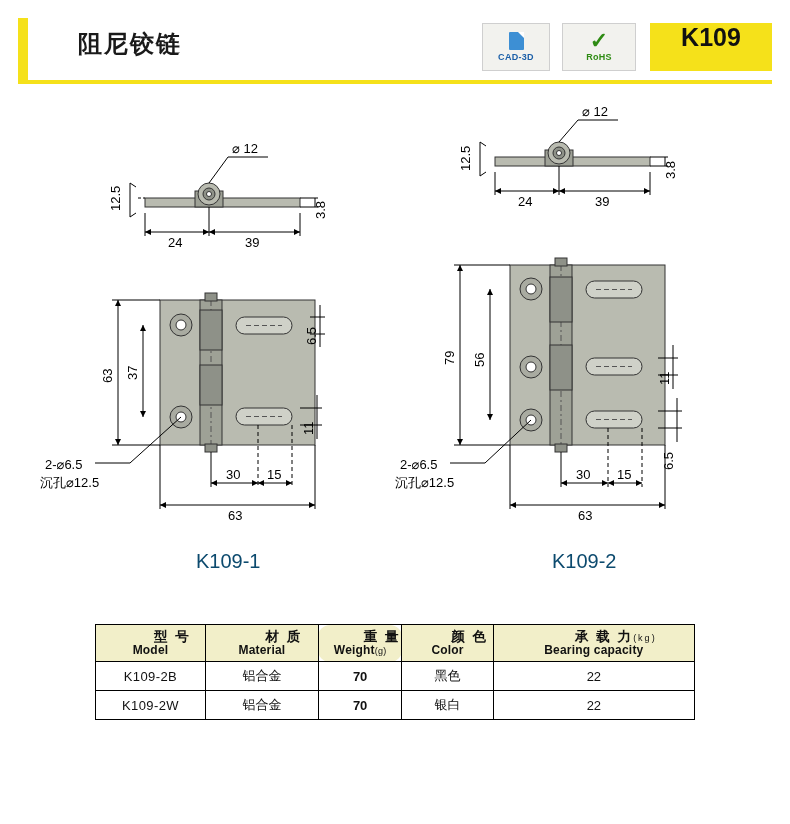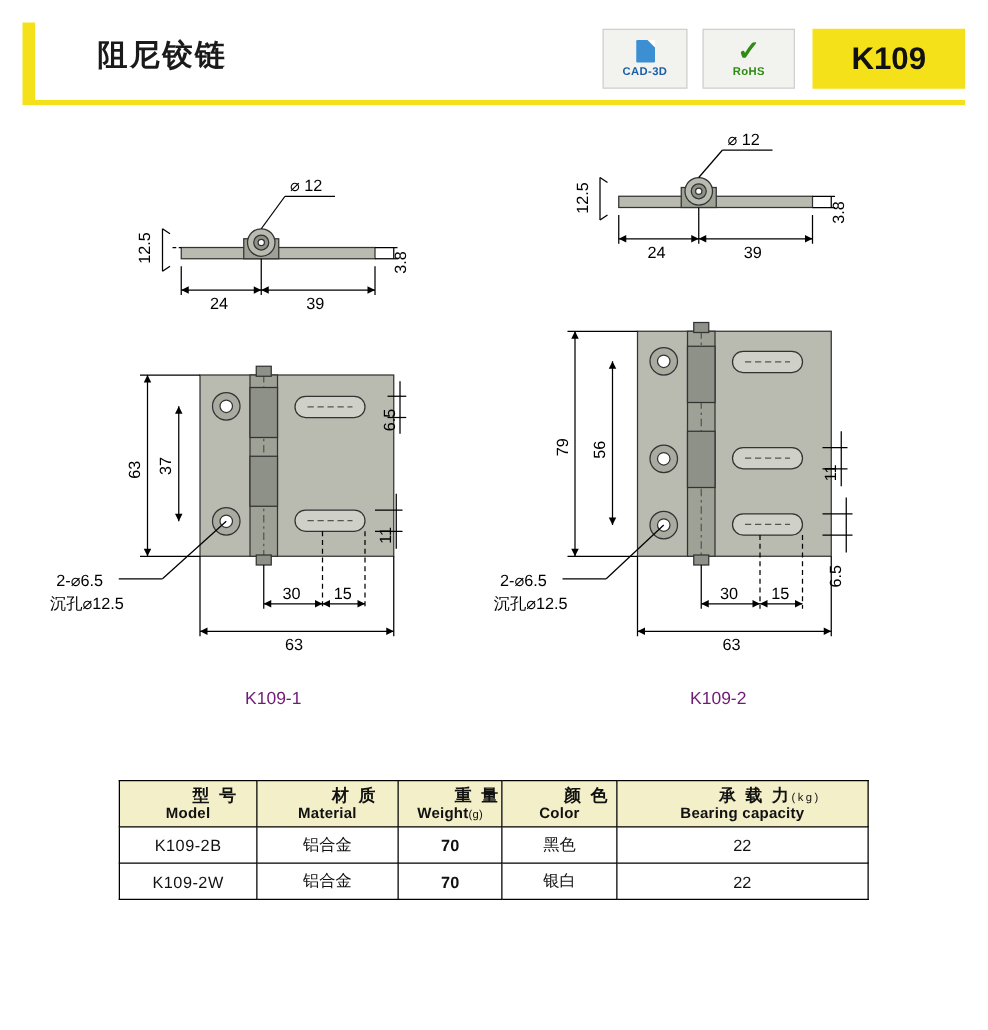--- a/index.html
+++ b/index.html
@@ -15,39 +15,39 @@
          display:flex;flex-direction:column;align-items:center;justify-content:center;box-sizing:border-box;}
   .badge-cad{left:482px;width:68px;}
   .badge-rohs{left:562px;width:74px;}
   .badge-label{font-size:9px;font-weight:bold;color:#1b5fa8;margin-top:2px;letter-spacing:.3px;}
   .badge-label.green{color:#2e8b13;}
   .cad-glyph{width:15px;height:18px;background:#3d8fd4;position:relative;border-radius:1px;}
   .cad-glyph:after{content:"";position:absolute;right:0;top:0;border-width:0 6px 6px 0;border-style:solid;border-color:#fff #fff transparent transparent;}
   .rohs-check{font-size:22px;color:#2e8b13;line-height:18px;font-weight:bold;}
 
   .code-box{position:absolute;left:650px;top:5px;width:122px;height:48px;background:#f5e11a;
-            display:flex;align-items:center;justify-content:center;}
+            display:flex;align-items:flex-start;justify-content:center;}
   .code-text{font-size:25px;font-weight:bold;color:#111;}
 
   
   .drawings{position:absolute;left:0;top:95px;width:790px;height:490px;}
   svg{display:block;}
-  .cap{position:absolute;font-size:14px;color:#701a75;}
+  .cap{position:absolute;font-size:20px;color:#0c4a6e;}
 
   
   .tbl-wrap{position:absolute;left:95px;top:624px;width:600px;}
   table{border-collapse:collapse;width:600px;}
   th,td{border:1px solid #000;text-align:center;font-size:13px;color:#111;padding:0;height:28px;}
   thead th{background:#f2efc9;height:36px;line-height:1.12;font-weight:bold;}
   .th-cn{font-size:13.5px;letter-spacing:2px;padding-left:44px;}
   .th-en{font-size:12px;font-weight:bold;letter-spacing:.2px;}
   .sub{font-size:9px;font-weight:normal;}
   td.model{letter-spacing:.4px;}
   td.bold{font-weight:bold;}
-  .col1{width:110px;}.col2{width:113px;}.col3{width:83px;}.col4{width:91px;}.col5{width:203px;text-align:center;}
+  .col1{width:110px;}.col2{width:113px;}.col3{width:83px;border-radius:12px;}.col4{width:91px;}.col5{width:203px;text-align:center;}
 </style>
 </head>
 <body>
 
 <div class="header">
   <div class="hdr-bar"></div>
   <div class="hdr-title">阻尼铰链</div>
 
   <div class="badge badge-cad">
     <div class="cad-glyph"></div>

